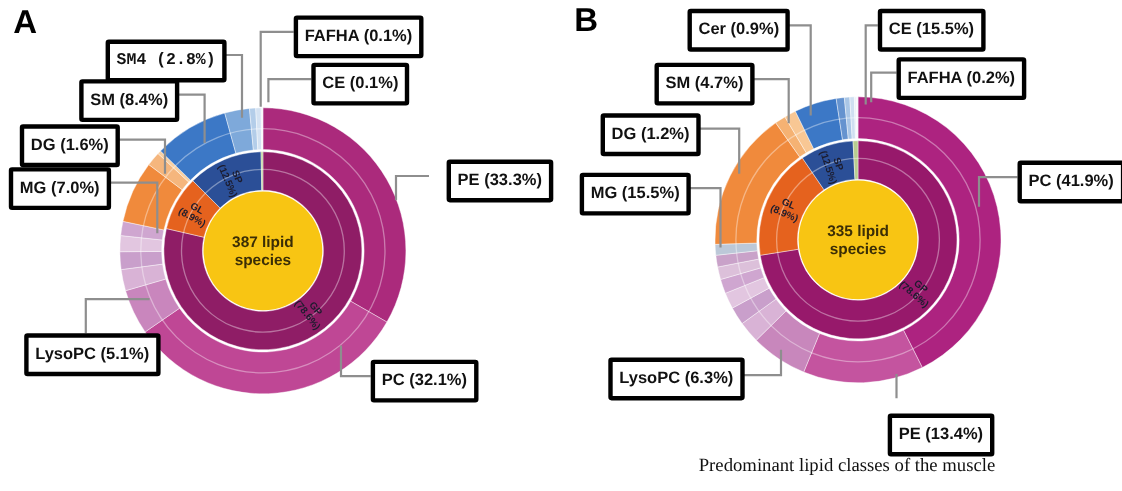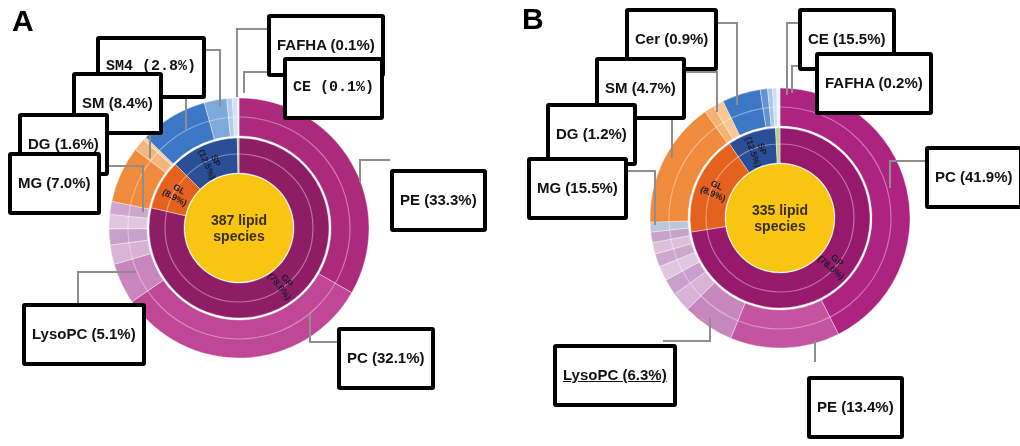--- a/index.html
+++ b/index.html
@@ -6,21 +6,21 @@
   .stage{position:relative;width:1020px;height:446px;background:#ffffff;
          font-family:"Liberation Sans",sans-serif;overflow:hidden;}
   #chart-svg{position:absolute;left:0;top:0;}
   .panel-letter{position:absolute;font-size:30px;font-weight:800;color:#000;
                 font-family:"Liberation Sans",sans-serif;}
   .caption{position:absolute;transform:translateX(-50%);white-space:nowrap;
            font-family:"Liberation Serif",serif;font-size:17px;color:#111;}
   .center-label{position:absolute;transform:translate(-50%,-50%);text-align:center;
                 font-size:14px;font-weight:700;color:#3b2e06;line-height:1.15;}
   .callout{position:absolute;background:#fff;border:4px solid #000;border-radius:3px;
-           padding:16px 6px;font-size:15px;font-weight:700;color:#111;white-space:nowrap;
+           padding:4px 6px;font-size:15px;font-weight:700;color:#111;white-space:nowrap;
            line-height:1.5;}
   .inner-ring-label{font-family:"Liberation Sans",sans-serif;font-weight:700;}
 </style>
 </head>
 <body>
 
 <div class="stage">
   <svg id="chart-svg" width="1020" height="446">
       <path d="M239 98 A130 130 0 0 1 351.7191911513837 292.7640636941338 L318.77050450713307 273.83302969123315 A92 92 0 0 0 239 136 Z" fill="#ab2a7c" stroke="rgba(255,255,255,0.55)" stroke-width="0.7"></path>
       <path d="M351.7191911513837 292.7640636941338 A130 130 0 0 1 131.94076230830436 301.7449633864783 L163.23500101818462 280.1887433196615 A92 92 0 0 0 318.77050450713307 273.83302969123315 Z" fill="#bf4795" stroke="rgba(255,255,255,0.55)" stroke-width="0.7"></path>
@@ -102,34 +102,35 @@
 
   <div class="center-label" id="center-label-0" style="left: 239px; top: 228px;">
     <div>387 lipid</div>
     <div>species</div>
   </div>
   <div class="center-label" id="center-label-1" style="left: 780px; top: 218px; text-align: center;">
     <div>335 lipid</div>
     <div>species</div>
   </div>
 
+  <div class="caption" style="left:770px;top:413px">Predominant lipid classes of the muscle</div>
 
   <div id="callout-layer">
       <div class="callout" style="left: 267px; top: 14px;">FAFHA (0.1%)</div>
-      <div class="callout" style="left: 283px; top: 57px; font-family: Liberation Mono, monospace;">CE (0.1%)</div>
+      <div class="callout" style="left: 283px; top: 57px;">CE (0.1%)</div>
       <div class="callout" style="left: 96px; top: 36px; font-family: Liberation Mono, monospace;">SM4 (2.8%)</div>
       <div class="callout" style="left: 72px; top: 72px;">SM (8.4%)</div>
       <div class="callout" style="left: 18px; top: 113px;">DG (1.6%)</div>
       <div class="callout" style="left: 8px; top: 152px;">MG (7.0%)</div>
       <div class="callout" style="left: 22px; top: 303px;">LysoPC (5.1%)</div>
-      <div class="callout" style="left: 390px; top: 145px; margin-top: 24px;">PE (33.3%)</div>
+      <div class="callout" style="left: 406px; top: 145px;">PE (33.3%)</div>
       <div class="callout" style="left: 337px; top: 327px;">PC (32.1%)</div>
       <div class="callout" style="left: 625px; top: 8px;">Cer (0.9%)</div>
       <div class="callout" style="left: 798px; top: 8px;">CE (15.5%)</div>
       <div class="callout" style="left: 815px; top: 52px;">FAFHA (0.2%)</div>
       <div class="callout" style="left: 595px; top: 57px;">SM (4.7%)</div>
       <div class="callout" style="left: 546px; top: 103px;">DG (1.2%)</div>
       <div class="callout" style="left: 527px; top: 157px;">MG (15.5%)</div>
       <div class="callout" style="left: 925px; top: 146px;">PC (41.9%)</div>
-      <div class="callout" style="left: 553px; top: 344px; text-decoration: underline;">LysoPC (6.3%)</div>
+      <div class="callout" style="left: 553px; top: 325px;">LysoPC (6.3%)</div>
       <div class="callout" style="left: 807px; top: 376px;">PE (13.4%)</div>
     </div>
 </div>
 
 </body></html>

